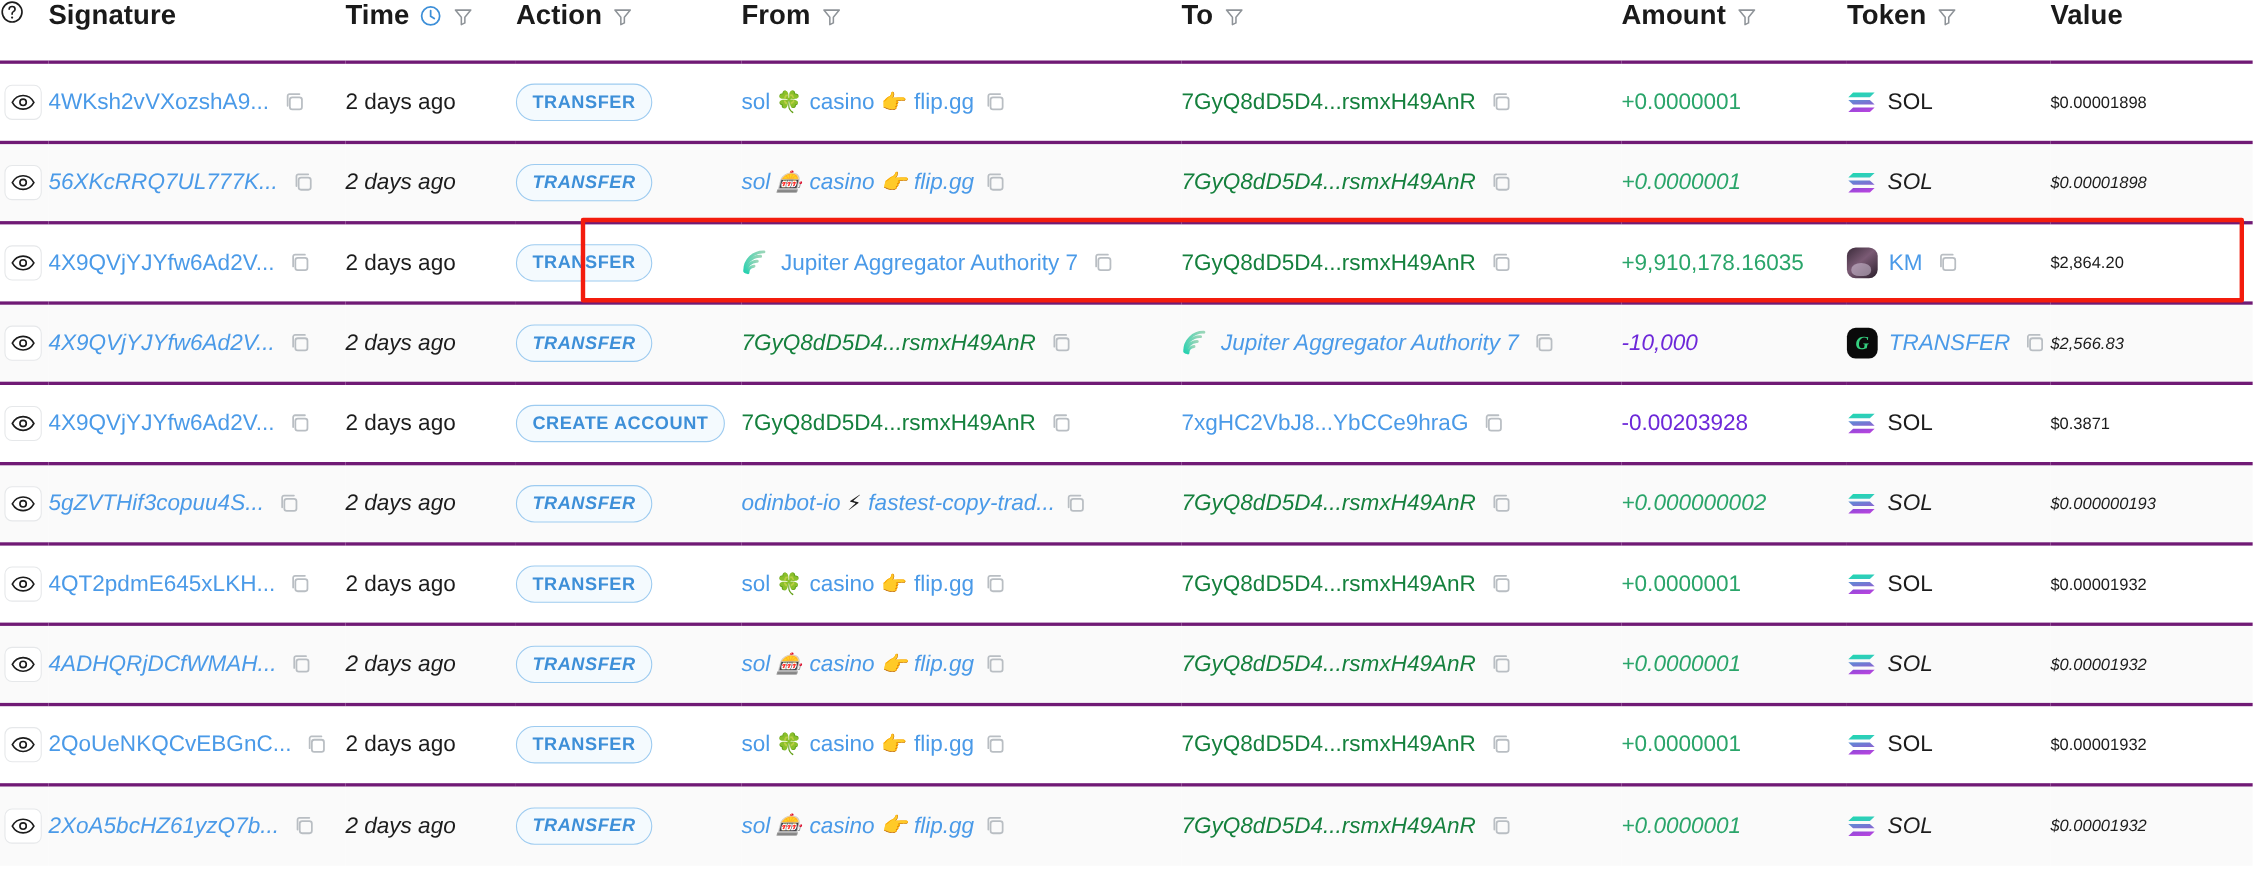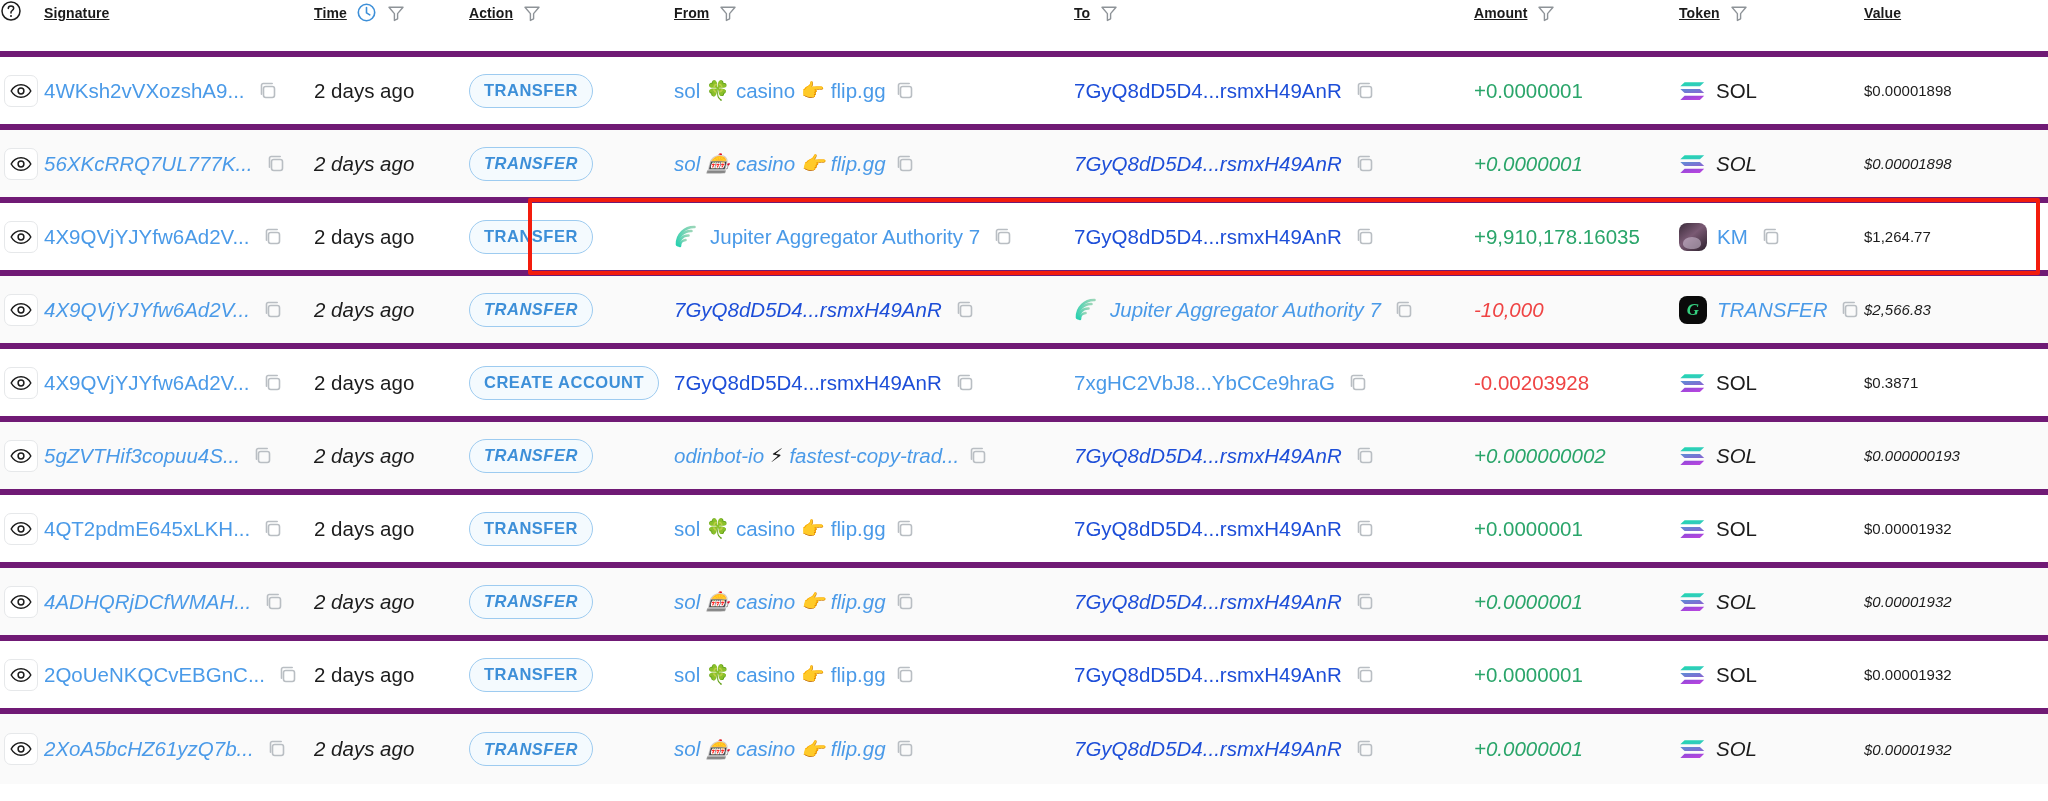--- a/index.html
+++ b/index.html
@@ -17,28 +17,27 @@
 
   .tx-table {
     width: 2048px;
     border-collapse: collapse;
     table-layout: fixed;
   }
 
   
   thead th {
     text-align: left;
-    font-size: 14px;
+    font-size: 25px;
     font-weight: 700;
     color: #1a1a1a;
     padding: 0 0 26px 0;
     vertical-align: middle;
     white-space: nowrap;
     letter-spacing: 0.1px;
-    text-decoration: underline;
   }
   .th-inner {
     display: flex;
     align-items: center;
     gap: 9px;
   }
 
   
   .col-eye       { width: 44px; }
   .col-signature { width: 270px; }
@@ -46,35 +45,35 @@
   .col-action    { width: 205px; }
   .col-from      { width: 400px; text-align: center; }
   .col-to        { width: 400px; }
   .col-amount    { width: 205px; }
   .col-token     { width: 185px; }
   .col-value     { width: 184px; }
 
   
   tbody tr {
     height: 73px;
-    border-top: 6px solid #701a75;
+    border-top: 3px solid #701a75;
   }
   tbody tr.alt { background: #fafafa; font-style: italic; }
   tbody tr.highlighted { position: relative; }
 
   tbody td {
     font-size: 20.5px;
     vertical-align: middle;
     padding: 0;
     white-space: nowrap;
     overflow: visible;
   }
 
   .link { color: #4a9ae8; text-decoration: none; }
-  .dark-addr { color: #1d4ed8; }
+  .dark-addr { color: #15803d; }
 
   .cell-flex {
     display: flex;
     align-items: center;
     gap: 10px;
   }
 
   
   .eye-btn {
     width: 34px; height: 32px;
@@ -103,21 +102,21 @@
     background: #f4fafe;
     color: #3d8fd8;
     font-size: 16.5px;
     font-weight: 700;
     letter-spacing: 0.5px;
     box-sizing: border-box;
   }
 
   
   .amt-pos { color: #2aa56a; }
-  .amt-neg { color: #ef4444; }
+  .amt-neg { color: #6d28d9; }
 
   
   .tok-icon {
     width: 27px; height: 27px;
     flex: none;
     display: inline-flex;
     align-items: center;
     justify-content: center;
   }
   .tok-sol svg { display: block; }
@@ -475,21 +474,21 @@
             <span class="tok-icon tok-km"></span>
             <span class="link">KM</span>
             <span class="copy-icon">
               <svg width="22" height="22" viewBox="0 0 22 22">
                 <rect x="6.5" y="6.5" width="11" height="11" rx="2.2" fill="none" stroke="#b9bec3" stroke-width="1.6"></rect>
                 <path d="M4.5 14.2V5.2A1.7 1.7 0 0 1 6.2 3.5h9" fill="none" stroke="#b9bec3" stroke-width="1.6" stroke-linecap="round"></path>
               </svg>
             </span>
           </div>
         </td>
-        <td class="value-cell"><span>$1,264.77</span></td>
+        <td class="value-cell"><span>$2,864.20</span></td>
       </tr>
       <tr class="alt">
         <td>
           <span class="eye-btn">
             <svg width="22" height="16" viewBox="0 0 22 16">
               <path d="M1.2 8C3.5 3.8 7 1.8 11 1.8S18.5 3.8 20.8 8c-2.3 4.2-5.8 6.2-9.8 6.2S3.5 12.2 1.2 8z" fill="none" stroke="#1c1c1c" stroke-width="1.5"></path>
               <circle cx="11" cy="8" r="2.9" fill="none" stroke="#1c1c1c" stroke-width="1.5"></circle>
             </svg>
           </span>
         </td>

